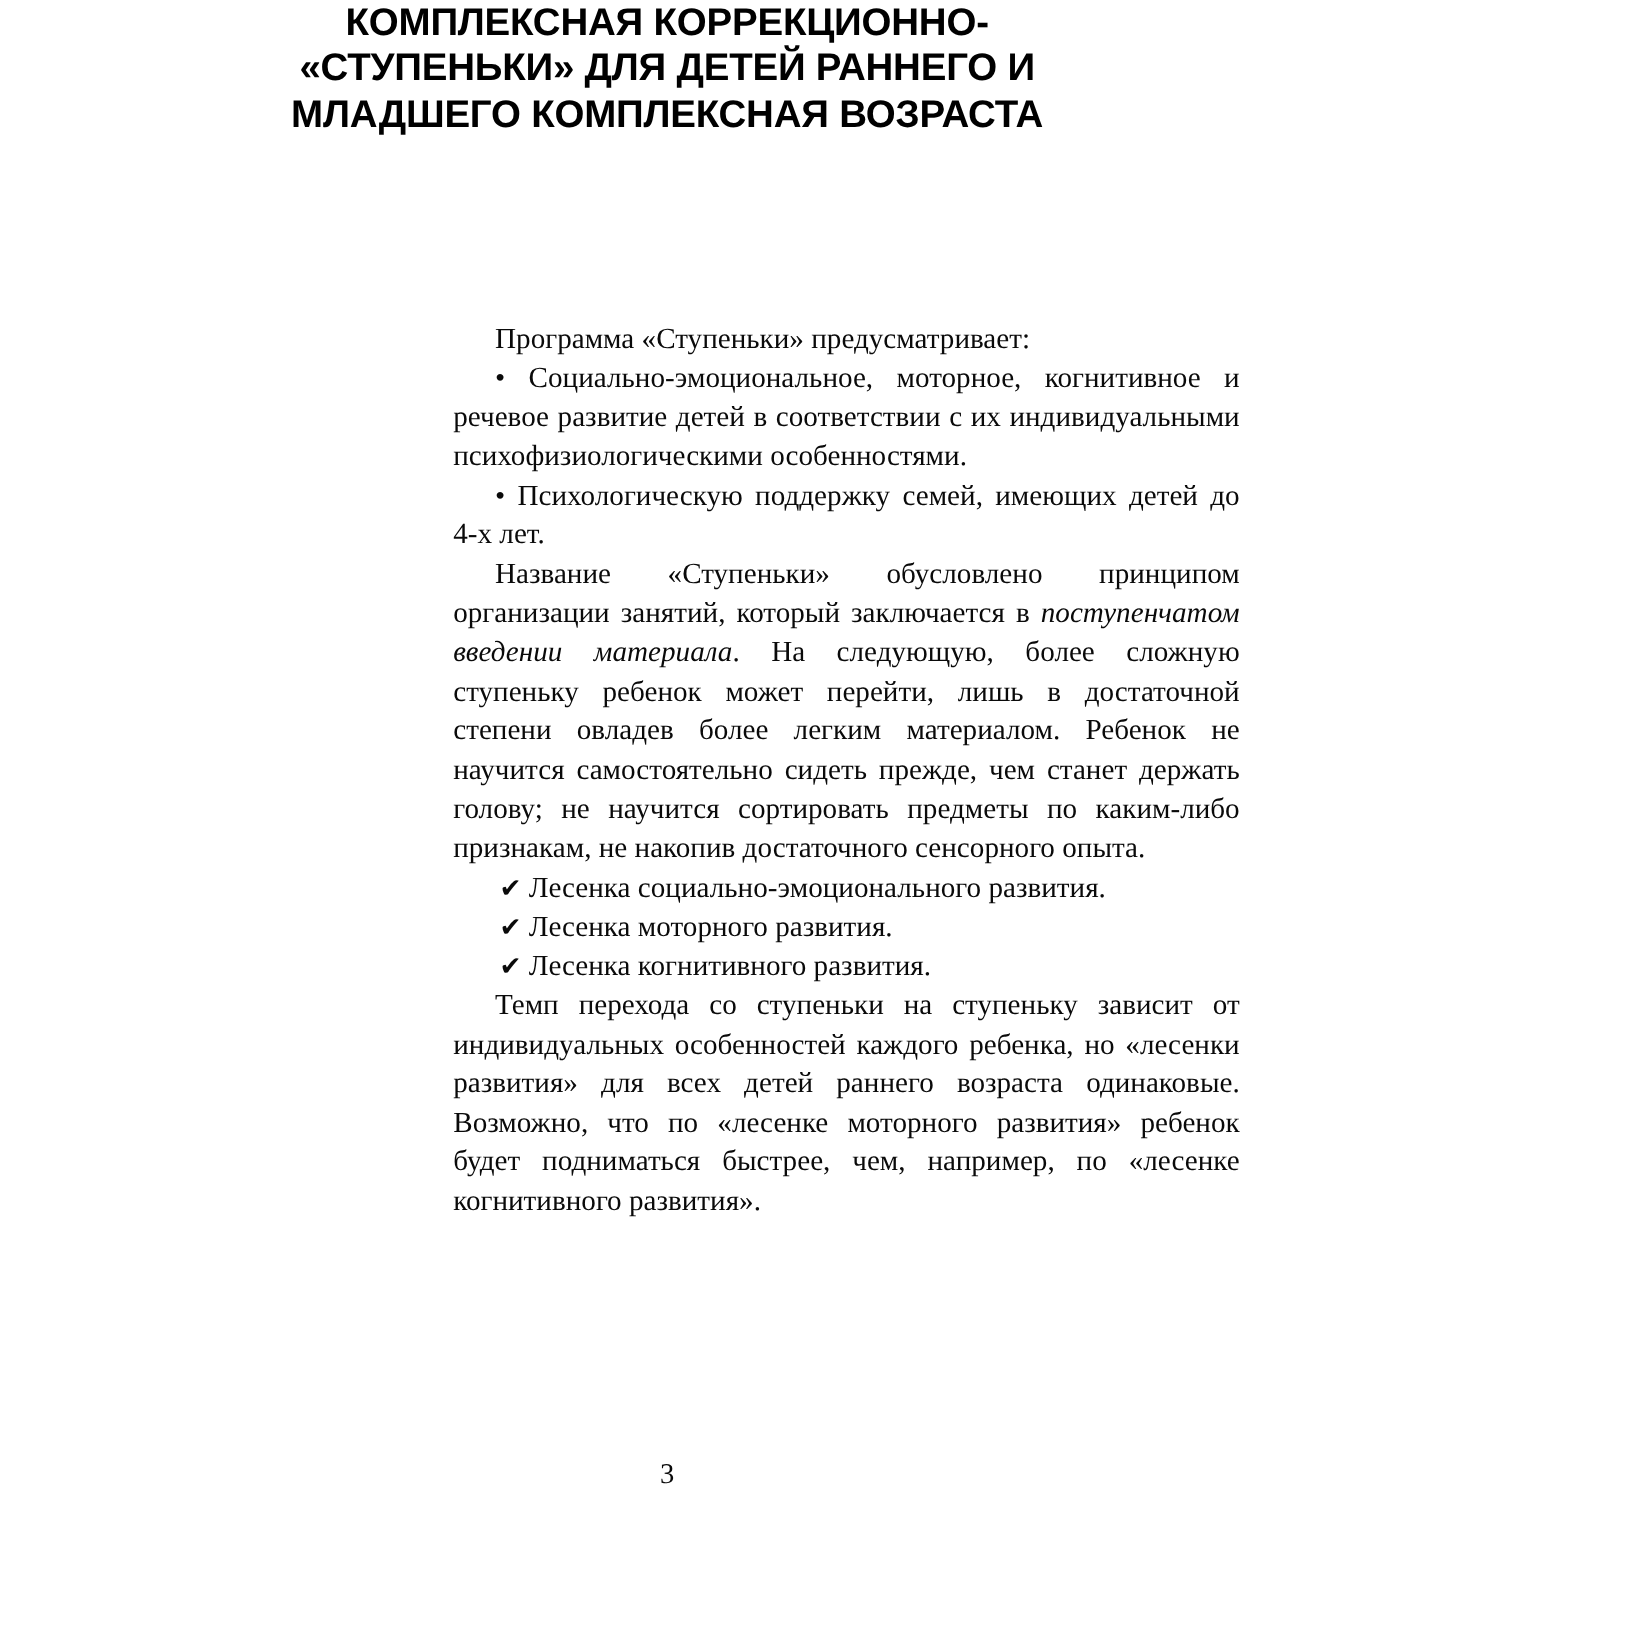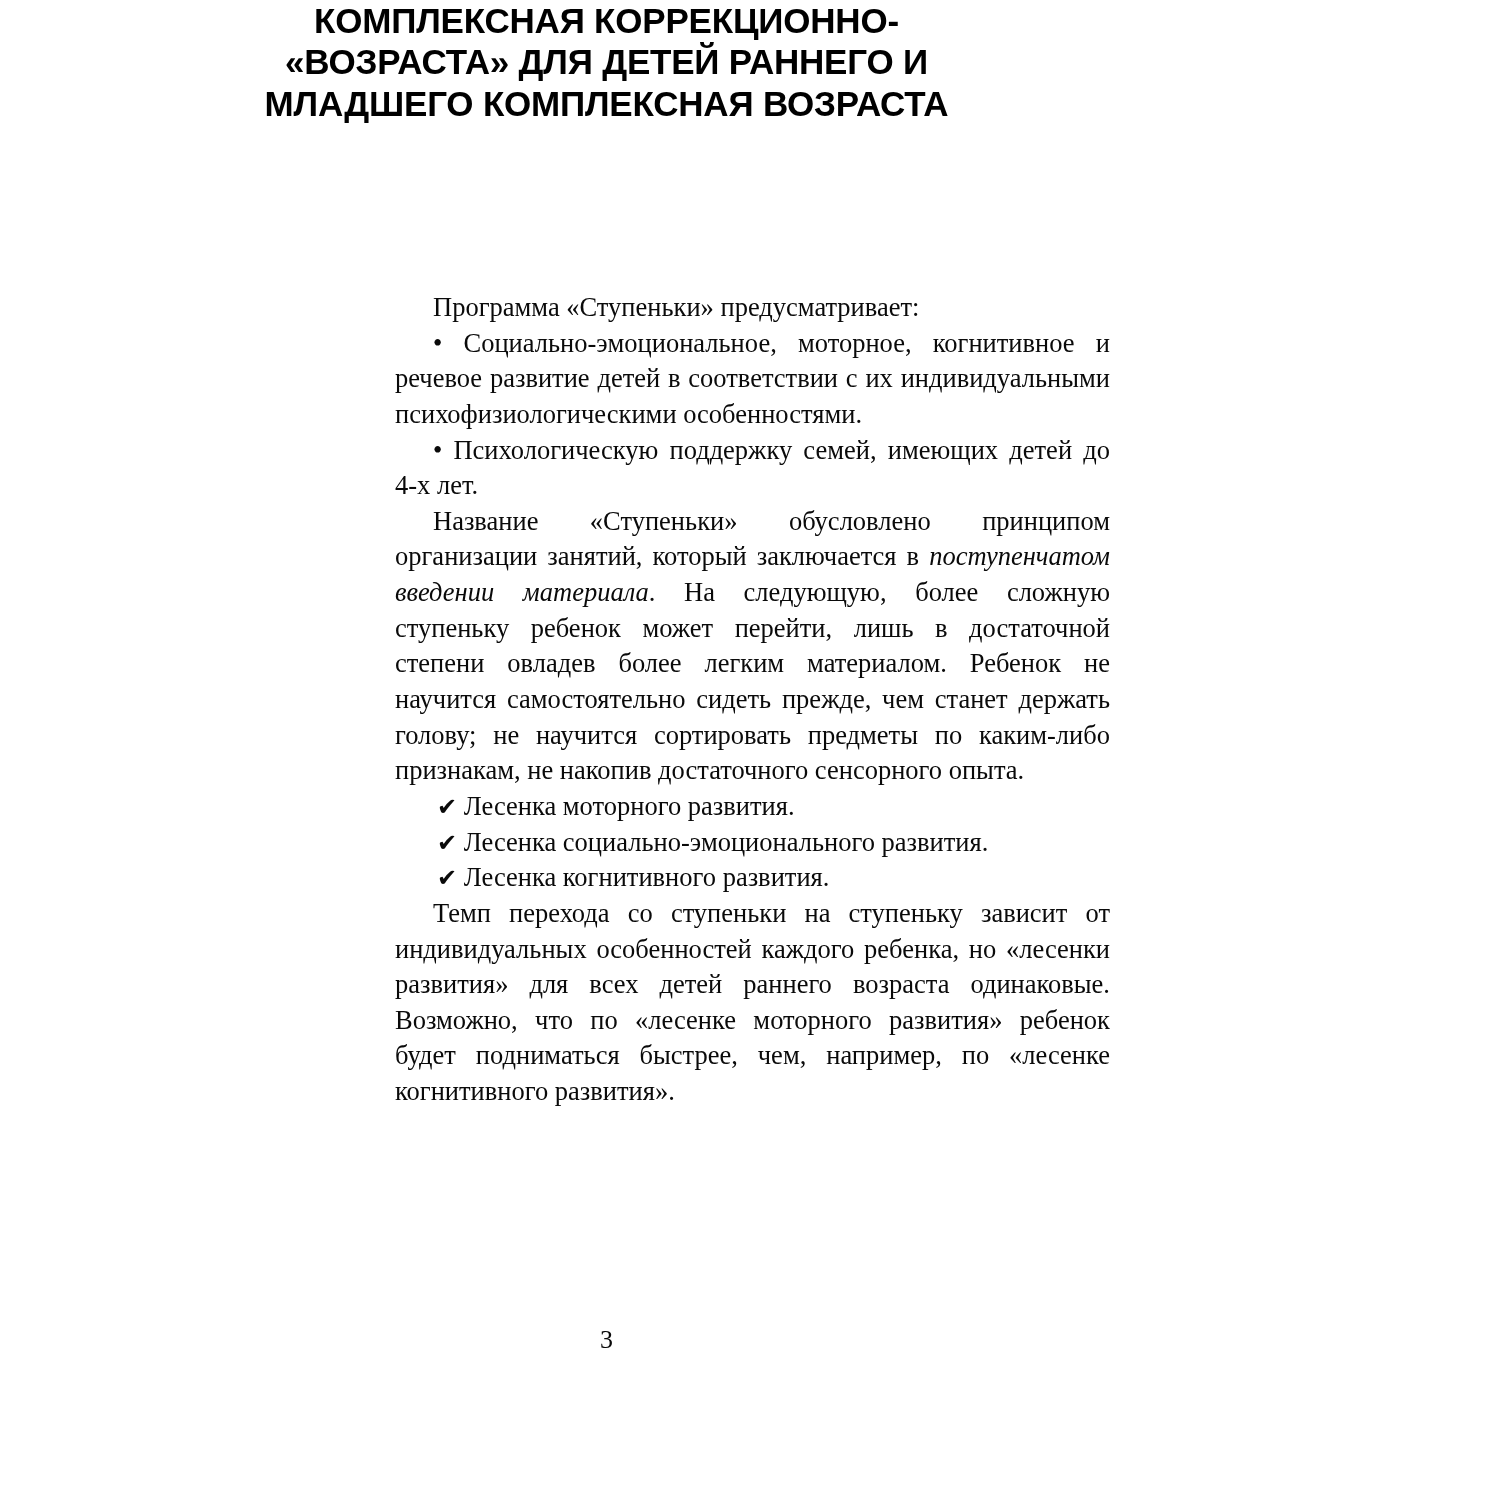--- a/index.html
+++ b/index.html
@@ -11,21 +11,21 @@
     position: relative;
     width: 1213px;
     height: 1500px;
     background: #ffffff;
     overflow: hidden;
     font-family: "Liberation Serif", "DejaVu Serif", serif;
     color: #0b0b0b;
   }
   .content {
     position: absolute;
-    left: 395px;
+    left: 412px;
     top: 290px;
     width: 715px;
   }
   .doc-title {
     font-family: "Liberation Sans", "DejaVu Sans", sans-serif;
     font-weight: bold;
     font-size: 35px;
     line-height: 1.18;
     text-align: center;
     letter-spacing: -0.2px;
@@ -73,42 +73,42 @@
     color: #0a0a0a;
   }
 </style>
 </head>
 <body>
 
 <div class="page">
 
   <h1 class="doc-title">
     <span class="tline">КОМПЛЕКСНАЯ КОРРЕКЦИОННО-</span>
-    <span class="tline">«ВОЗРАСТА» ДЛЯ ДЕТЕЙ РАННЕГО И</span>
+    <span class="tline">«СТУПЕНЬКИ» ДЛЯ ДЕТЕЙ РАННЕГО И</span>
     <span class="tline">МЛАДШЕГО КОМПЛЕКСНАЯ ВОЗРАСТА</span>
   </h1>
 
   <div class="content body-text">
 
     <p class="para">Программа «Ступеньки» предусматривает:</p>
 
     <p class="bullet">• Социально-эмоциональное, моторное, когнитивное и речевое развитие детей в соответствии с их индивидуальными психофизиологическими особенностями.</p>
 
     <p class="bullet">• Психологическую поддержку семей, имеющих детей до 4-х лет.</p>
 
     <p class="para"><span>Название «Ступеньки» обусловлено принципом организации занятий, который заключается в </span><span class="italic">поступенчатом введении материала</span><span>. На следующую, более сложную ступеньку ребенок может перейти, лишь в достаточной степени овладев более легким материалом. Ребенок не научится самостоятельно сидеть прежде, чем станет держать голову; не научится сортировать предметы по каким-либо признакам, не накопив достаточного сенсорного опыта.</span></p>
 
 
     <p class="check">
       <span class="check-mark">✔</span>
-      <span>Лесенка моторного развития.</span>
+      <span>Лесенка социально-эмоционального развития.</span>
     </p>
     <p class="check">
       <span class="check-mark">✔</span>
-      <span>Лесенка социально-эмоционального развития.</span>
+      <span>Лесенка моторного развития.</span>
     </p>
     <p class="check">
       <span class="check-mark">✔</span>
       <span>Лесенка когнитивного развития.</span>
     </p>
 
     <p class="para">Темп перехода со ступеньки на ступеньку зависит от индивидуальных особенностей каждого ребенка, но «лесенки развития» для всех детей раннего возраста одинаковые. Возможно, что по «лесенке моторного развития» ребенок будет подниматься быстрее, чем, например, по «лесенке когнитивного развития».</p>
 
   </div>
 

